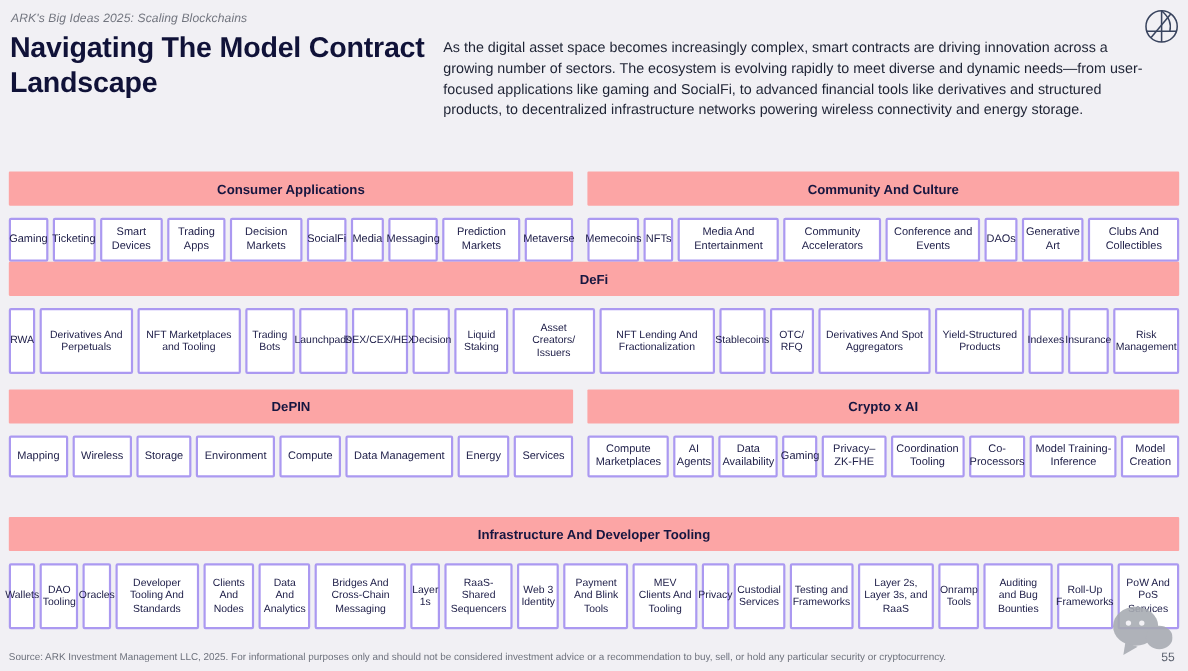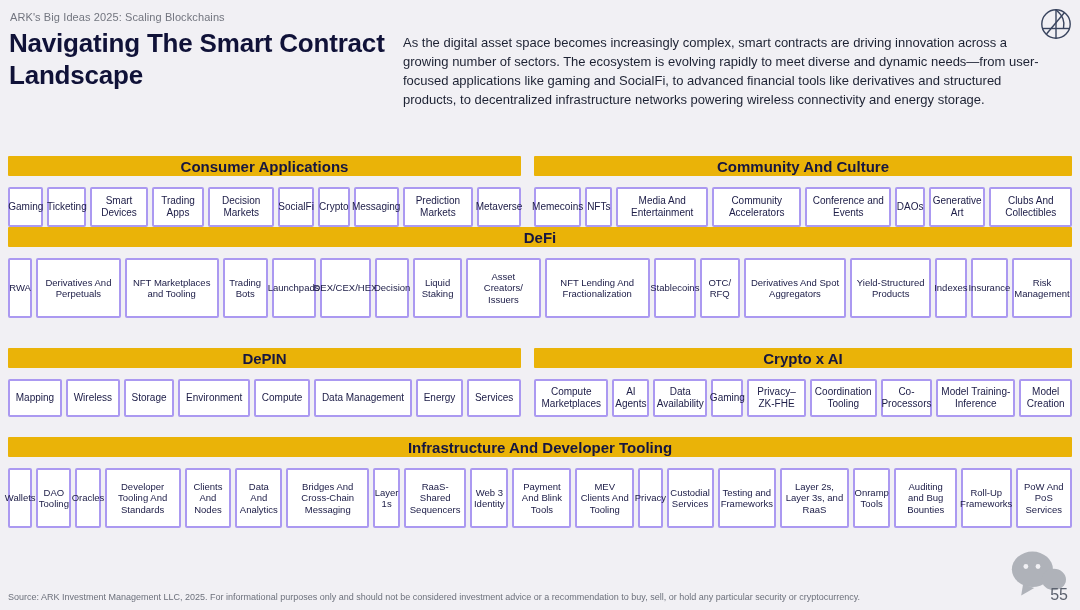--- a/index.html
+++ b/index.html
@@ -6,80 +6,80 @@
   html,body { width:1080px; height:610px; }
   body {
     font-family:"Liberation Sans", sans-serif;
     background:#f1f0f4;
     position:relative;
     overflow:hidden;
     color:#1c1c45;
   }
   .eyebrow {
     position:absolute; left:10px; top:11px;
-    font-size:11px; color:#72757f; letter-spacing:0.1px;
+    font-size:11px; color:#72757f; letter-spacing:0.1px;font-style:italic;
   }
   .page-title {
     position:absolute; left:9px; top:28px; width:400px;
     font-size:26px; font-weight:700; line-height:1.22;
     color:#101238; letter-spacing:-0.2px;
   }
   .description {
     position:absolute; left:403px; top:34px; width:640px;
     font-size:13px; line-height:1.46; color:#1d2233;
   }
   .ark-logo { position:absolute; right:8px; top:8px; width:32px; height:32px; }
 
   .sections { position:absolute; left:8px; right:8px; top:156px; }
   .row { display:flex; gap:13px; }
   .row-defi   { }
-  .row-third  { margin-top:30px; }
-  .row-infra  { margin-top:20px; }
+  .row-third  { margin-top:14px; }
+  .row-infra  { margin-top:36px; }
   .section { flex:1 1 auto; min-width:0; }
   .section.narrow { flex:0 0 513px; }
 
   .section-header {
-    height:20px; background:#eab308; border-radius:1px;
+    height:31px; background:#fca5a5; border-radius:1px;
     display:flex; align-items:center; justify-content:center;
-    font-size:15px; font-weight:700; color:#161640;
+    font-size:12px; font-weight:700; color:#161640;
   }
   .items { display:flex; gap:4px; margin-top:11px; }
   .item {
     flex:1 1 auto; min-width:0;
     background:#ffffff; border:2px solid #ab99f1; border-radius:2px;
     display:flex; align-items:center; justify-content:center;
     text-align:center; padding:2px 3px;
     font-size:10px; line-height:1.25; color:#20204a;
   }
   .h40 .item { height:40px; }
   .h38 .item { height:38px; }
   .h60 .item { height:60px; font-size:9.5px; line-height:1.2; }
 
   .source-line {
     position:absolute; left:8px; bottom:8px; right:60px;
     font-size:9px; color:#6d717c;margin-top:20px;
   }
   .page-number {
     position:absolute; right:12px; bottom:6px;
-    font-size:16px; color:#5b616e;
+    font-size:11px; color:#5b616e;
   }
   .watermark {
     position:absolute; right:14px; bottom:12px;
     display:flex; align-items:center; gap:12px;
     color:#a6aab1; opacity:0.88; pointer-events:none;
     font-size:44px; letter-spacing:6px; line-height:1;
   }
   .watermark svg { width:56px; height:50px; }
 </style>
 </head>
 <body>
 
 <div class="eyebrow">ARK's Big Ideas 2025: Scaling Blockchains</div>
 
-<h1 class="page-title">Navigating The Smart Contract Landscape</h1>
+<h1 class="page-title">Navigating The Model Contract Landscape</h1>
 
 <p class="description">As the digital asset space becomes increasingly complex, smart contracts are driving innovation across a growing number of sectors. The ecosystem is evolving rapidly to meet diverse and dynamic needs—from user-focused applications like gaming and SocialFi, to advanced financial tools like derivatives and structured products, to decentralized infrastructure networks powering wireless connectivity and energy storage.</p>
 
 <span class="ark-logo">
   <svg viewBox="0 0 32 32" fill="none" stroke="#39445e" stroke-width="1.4">
     <circle cx="16" cy="16" r="14.2"></circle>
     <path d="M16 1.8 L16 30.2"></path>
     <path d="M2.2 20.5 L29.8 20.5"></path>
     <path d="M6.5 26 L24.5 4.5"></path>
     <path d="M16 1.8 C23 8 25 13 23.5 20.5"></path>
@@ -91,21 +91,21 @@
   <div class="row">
     <div class="section narrow">
       <div class="section-header">Consumer Applications</div>
       <div class="items h40">
           <div class="item">Gaming</div>
           <div class="item">Ticketing</div>
           <div class="item">Smart Devices</div>
           <div class="item">Trading Apps</div>
           <div class="item">Decision Markets</div>
           <div class="item">SocialFi</div>
-          <div class="item">Crypto</div>
+          <div class="item">Media</div>
           <div class="item">Messaging</div>
           <div class="item">Prediction Markets</div>
           <div class="item">Metaverse</div>
         </div>
     </div>
     <div class="section">
       <div class="section-header">Community And Culture</div>
       <div class="items h40">
           <div class="item">Memecoins</div>
           <div class="item">NFTs</div>

